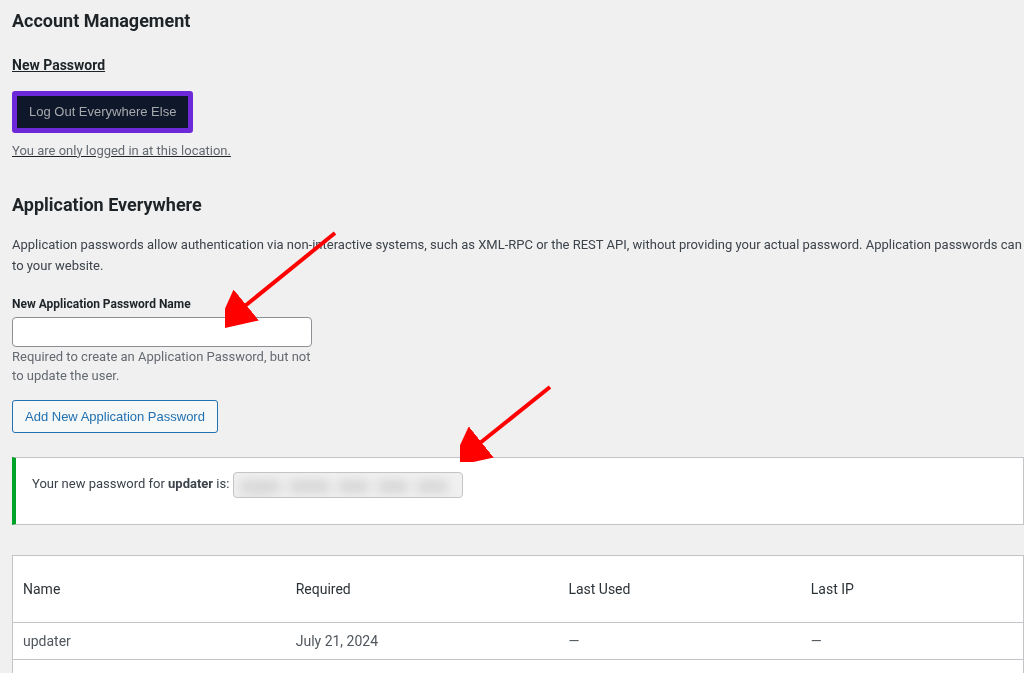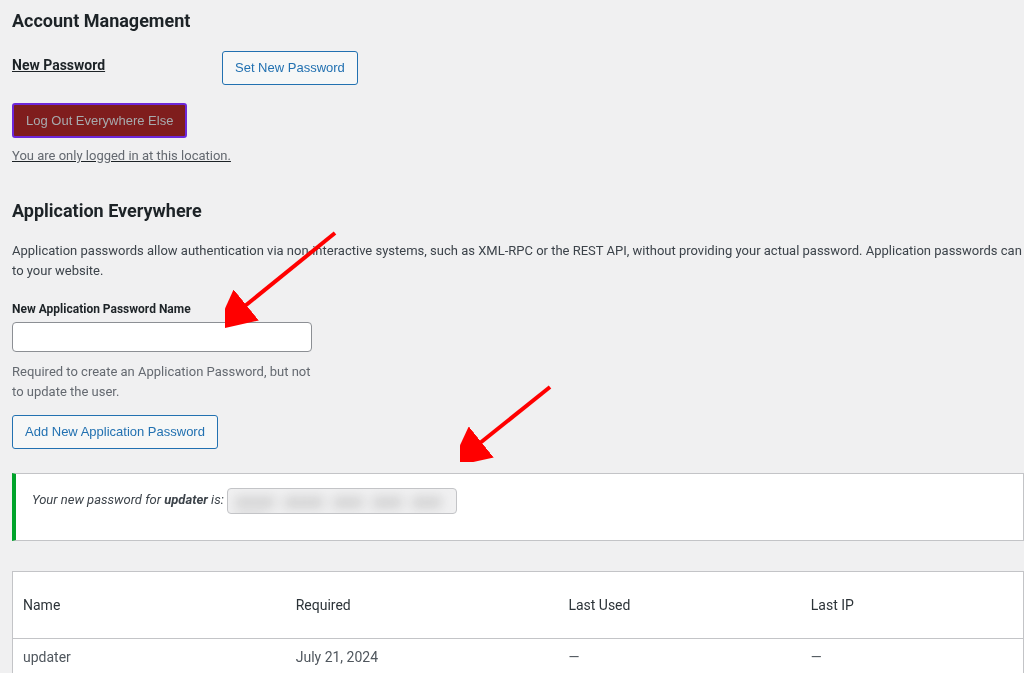--- a/index.html
+++ b/index.html
@@ -41,23 +41,23 @@
       background: #f6f7f7;
       border: 1px solid #2271b1;
       color: #2271b1;
       font-size: 13px;
       padding: 6px 12px;
       border-radius: 3px;
       cursor: pointer;
       line-height: 1.5;
     }
     .btn-disabled {
-      border: 2px solid #6d28d9;
+      border: 5px solid #6d28d9;
       color: #a7aaad;
-      background: #7f1d1d;
+      background: #0f172a;
       cursor: default;
     }
     .description {
       color: #646970;
       font-size: 13px;
       margin-top: 8px;
       line-height: 1.5;
     }
     .section-desc {
       color: #3c434a;
@@ -77,21 +77,21 @@
       padding: 4px 8px;
       border: 1px solid #8c8f94;
       border-radius: 4px;
       font-size: 14px;
       height: 30px;
       background: #fff;
     }
     .help-text {
       color: #646970;
       font-size: 13px;
-      margin-top: 10px;
+      margin-top: 0;
       line-height: 1.5;
       max-width: 300px;
     }
     .add-btn-wrap {
       margin-top: 14px;
       margin-bottom: 24px;
     }
     .notice {
       background: #fff;
       border: 1px solid #c3c4c7;
@@ -99,21 +99,20 @@
       padding: 14px 16px;
       margin-bottom: 30px;
     }
     .notice p {
       font-size: 13px;
       color: #3c434a;
       line-height: 1.5;
     }
     .notice p:first-child {
       margin-bottom: 12px;
-      font-style: italic;
     }
     .notice strong { font-weight: 700; }
     .pw-box {
       display: inline-block;
       border: 1px solid #c3c4c7;
       border-radius: 4px;
       background: #f0f0f1;
       padding: 4px 8px;
       width: 230px;
       height: 26px;
@@ -165,23 +164,20 @@
 </head>
 <body>
 
 
 
 
 <h2>Account Management</h2>
 
 <div class="form-row">
   <div class="form-label">New Password</div>
-  <div class="form-field">
-    <button class="btn">Set New Password</button>
-  </div>
 </div>
 
 <div class="form-row">
   <div class="form-field">
     <button class="btn btn-disabled">Log Out Everywhere Else</button>
     <div class="description">You are only logged in at this location.</div>
   </div>
 </div>
 
 

